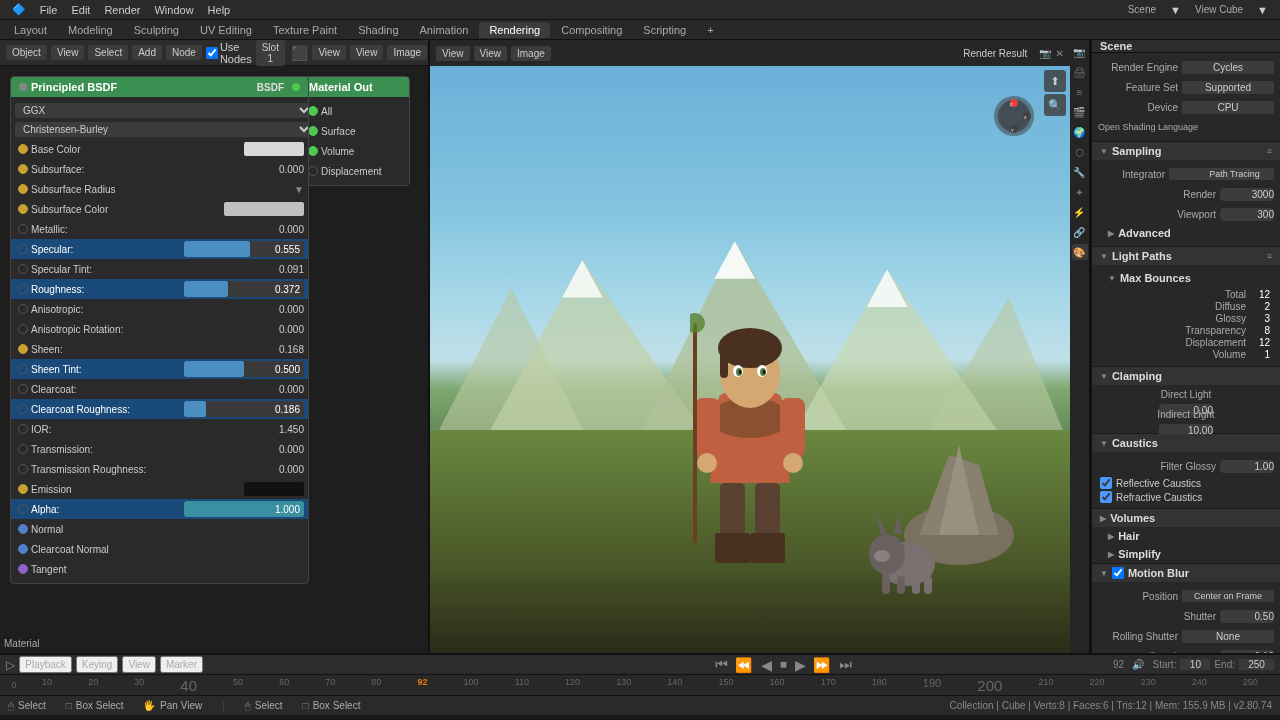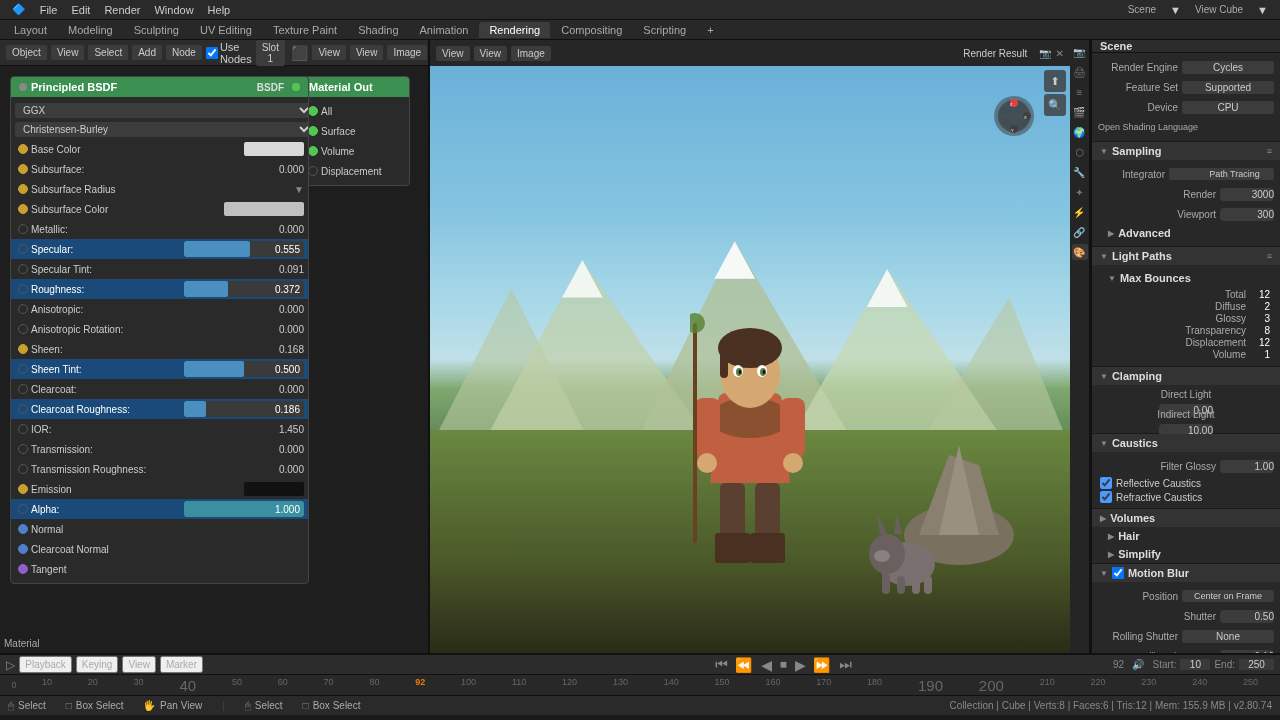--- a/index.html
+++ b/index.html
@@ -1037,21 +1037,21 @@
             <span style="font-size:9px; color:#e87d0d; font-weight:bold;">92</span>
             <span style="font-size:9px; color:#666;">100</span>
             <span style="font-size:9px; color:#666;">110</span>
             <span style="font-size:9px; color:#666;">120</span>
             <span style="font-size:9px; color:#666;">130</span>
             <span style="font-size:9px; color:#666;">140</span>
             <span style="font-size:9px; color:#666;">150</span>
             <span style="font-size:9px; color:#666;">160</span>
             <span style="font-size:9px; color:#666;">170</span>
             <span style="font-size:9px; color:#666;">180</span>
-            <span style="font-size:15px; color:#666;">190</span>
+            <span style="font-size:11px; color:#666;">190</span>
             <span style="font-size:15px; color:#666;">200</span>
             <span style="font-size:9px; color:#666;">210</span>
             <span style="font-size:9px; color:#666;">220</span>
             <span style="font-size:9px; color:#666;">230</span>
             <span style="font-size:9px; color:#666;">240</span>
             <span style="font-size:9px; color:#666;">250</span>
           </div>
         </div>
 
         <div style="position:absolute; top:0; bottom:0; left:calc(20px + (92/250)*(100% - 24px)); width:2px; background:#e87d0d; z-index:10;"></div>

